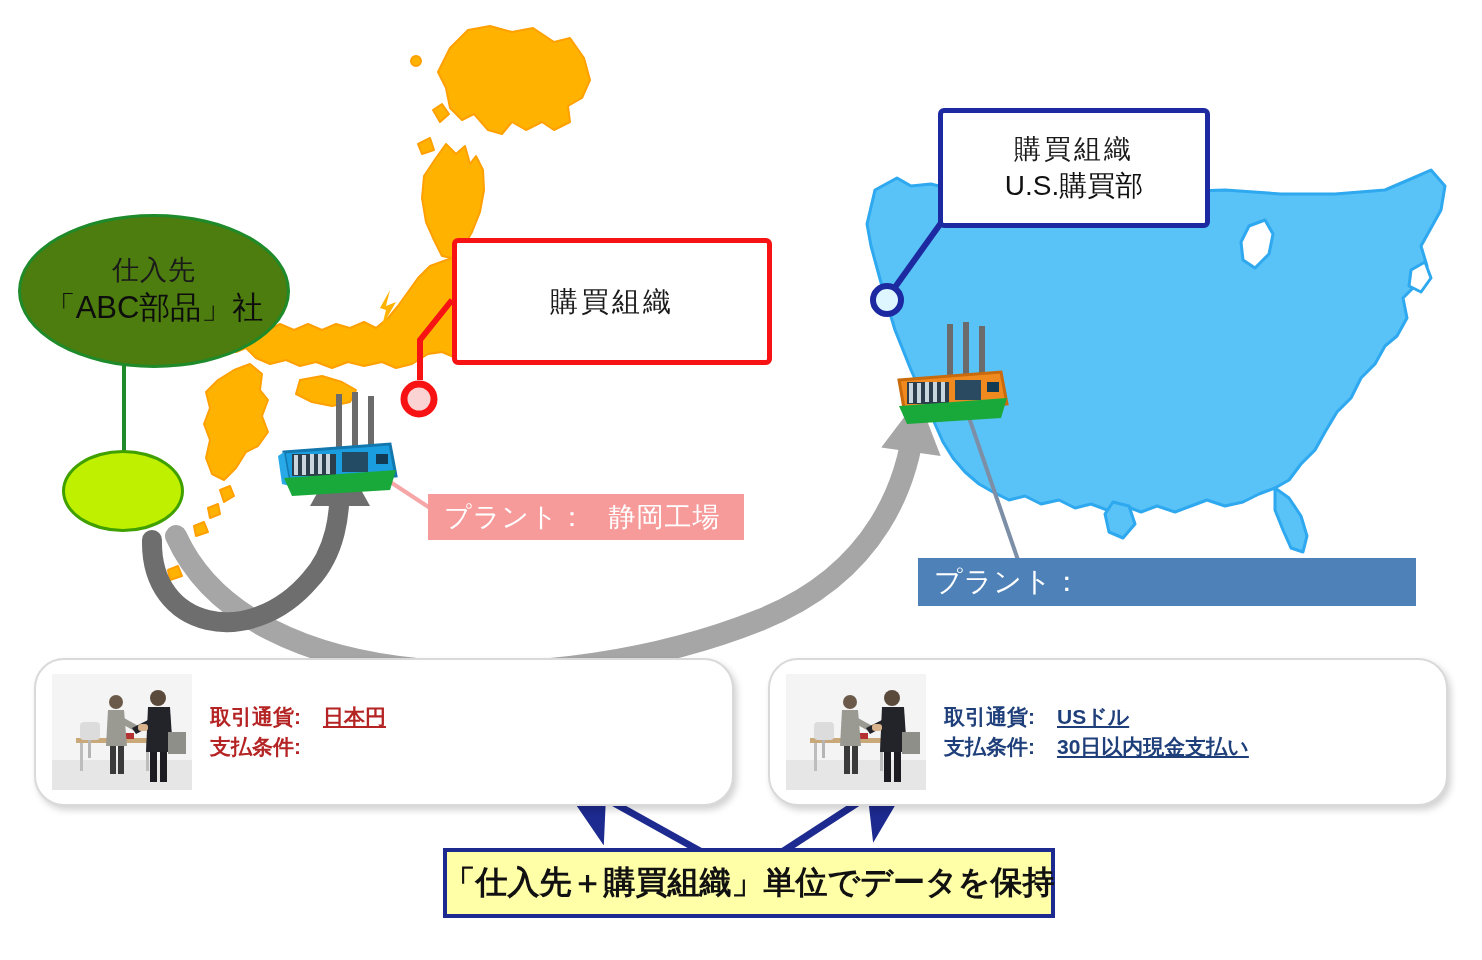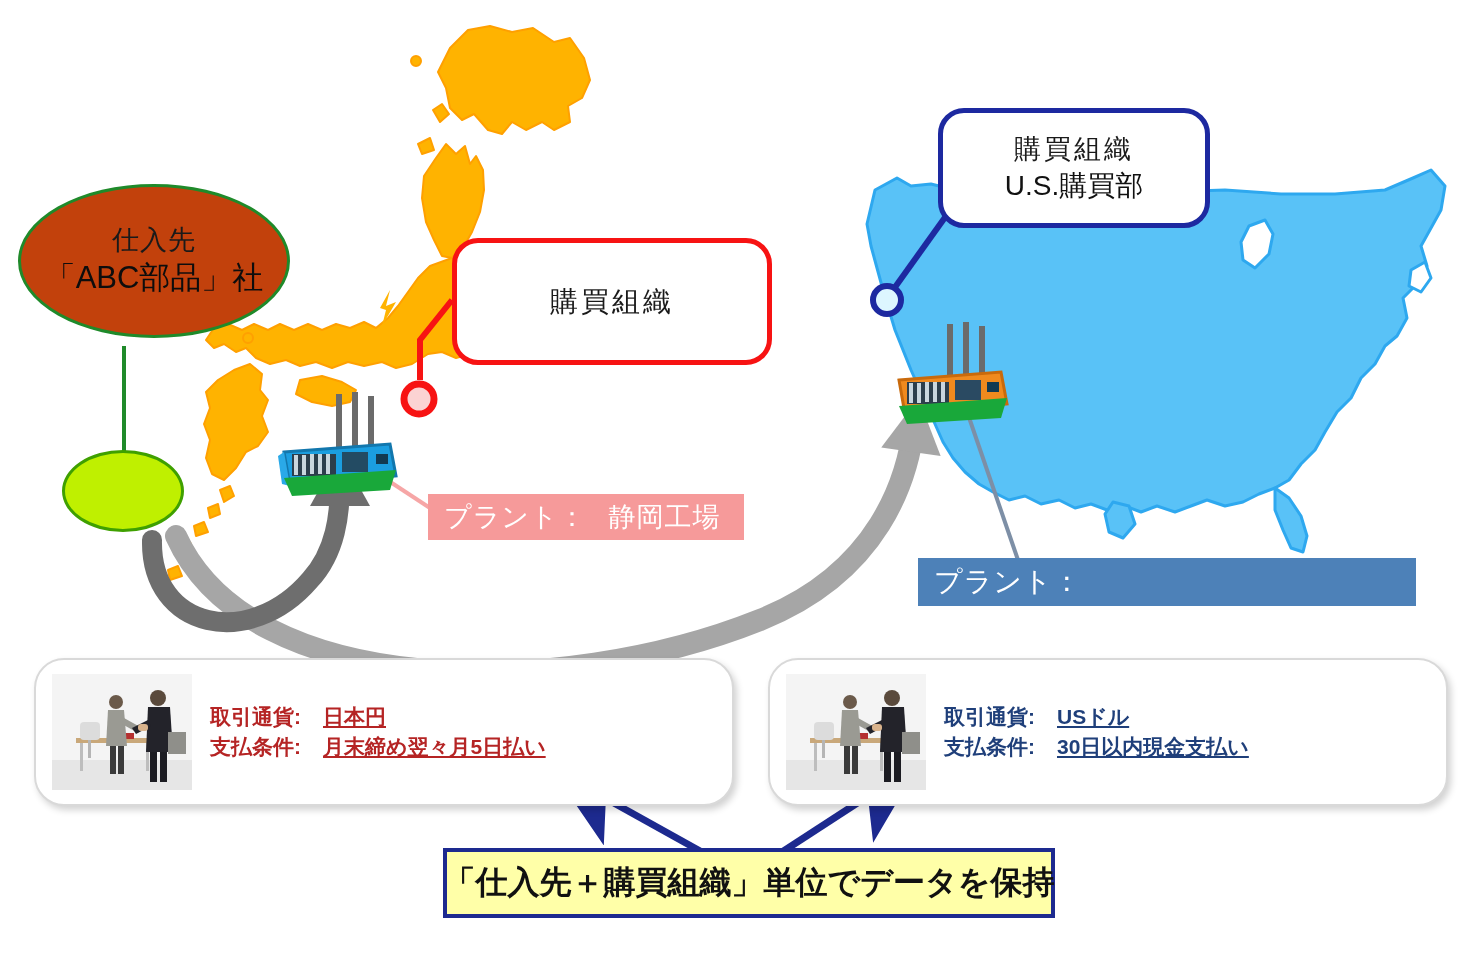--- a/index.html
+++ b/index.html
@@ -7,38 +7,38 @@
   #stage{position:relative;width:1482px;height:960px;overflow:hidden;background:#fff;}
 
   .abs{position:absolute;}
 
   
   #japan-map{left:150px;top:18px;width:470px;height:620px;}
   #us-map{left:845px;top:150px;width:620px;height:430px;}
 
   
   #supplier-bubble{
-    left:18px;top:184px;width:266px;height:148px;
-    border:3px solid #1f8a2a;background:#c2410c;border-radius:50%;
+    left:18px;top:214px;width:266px;height:148px;
+    border:3px solid #1f8a2a;background:#4d7c0f;border-radius:50%;
     display:flex;flex-direction:column;align-items:center;justify-content:center;
     line-height:1.30;
   }
   #supplier-bubble .l1{font-size:27px;color:#1a1a1a;letter-spacing:1px;}
   #supplier-bubble .l2{font-size:31px;color:#0d0d0d;letter-spacing:0px;font-weight:500;}
 
   
   #screw-chip{
     left:62px;top:450px;width:116px;height:76px;border-radius:50%;
     background:#bff000;border:3px solid #3fa000;
     display:flex;align-items:center;justify-content:center;
   }
 
   
   .callout{
-    background:#ffffff;border-radius:26px;
+    background:#ffffff;border-radius:6px;
     display:flex;flex-direction:column;align-items:center;justify-content:center;
     line-height:1.34;
   }
   #callout-tokyo{
     left:452px;top:238px;width:310px;height:117px;
     border:5px solid #f71313;
   }
   #callout-tokyo .l1{font-size:28px;color:#1a1a1a;letter-spacing:3px;}
   #callout-tokyo .l2{font-size:29px;color:#111;letter-spacing:1px;}
 
@@ -303,21 +303,20 @@
         <rect x="86" y="50" width="10" height="7" rx="3" fill="#d9b38c"></rect>
       </svg>
     </div>
     <div class="card-lines">
       <div class="row">
         <span class="lbl">取引通貨:</span>
         <span class="val">日本円</span>
       </div>
       <div class="row">
         <span class="lbl">支払条件:</span>
-        <span class="val">月末締め翌々月5日払い</span>
       </div>
     </div>
   </div>
 
   <div class="abs info-card" id="card-us">
     <div class="card-photo">
       <svg viewBox="0 0 140 116" width="140" height="116" xmlns="http://www.w3.org/2000/svg">
         <rect width="140" height="116" fill="#f4f4f4"></rect>
         <rect y="86" width="140" height="30" fill="#e6e6e6"></rect>
         <rect x="24" y="64" width="76" height="5" fill="#c9a87a"></rect>

